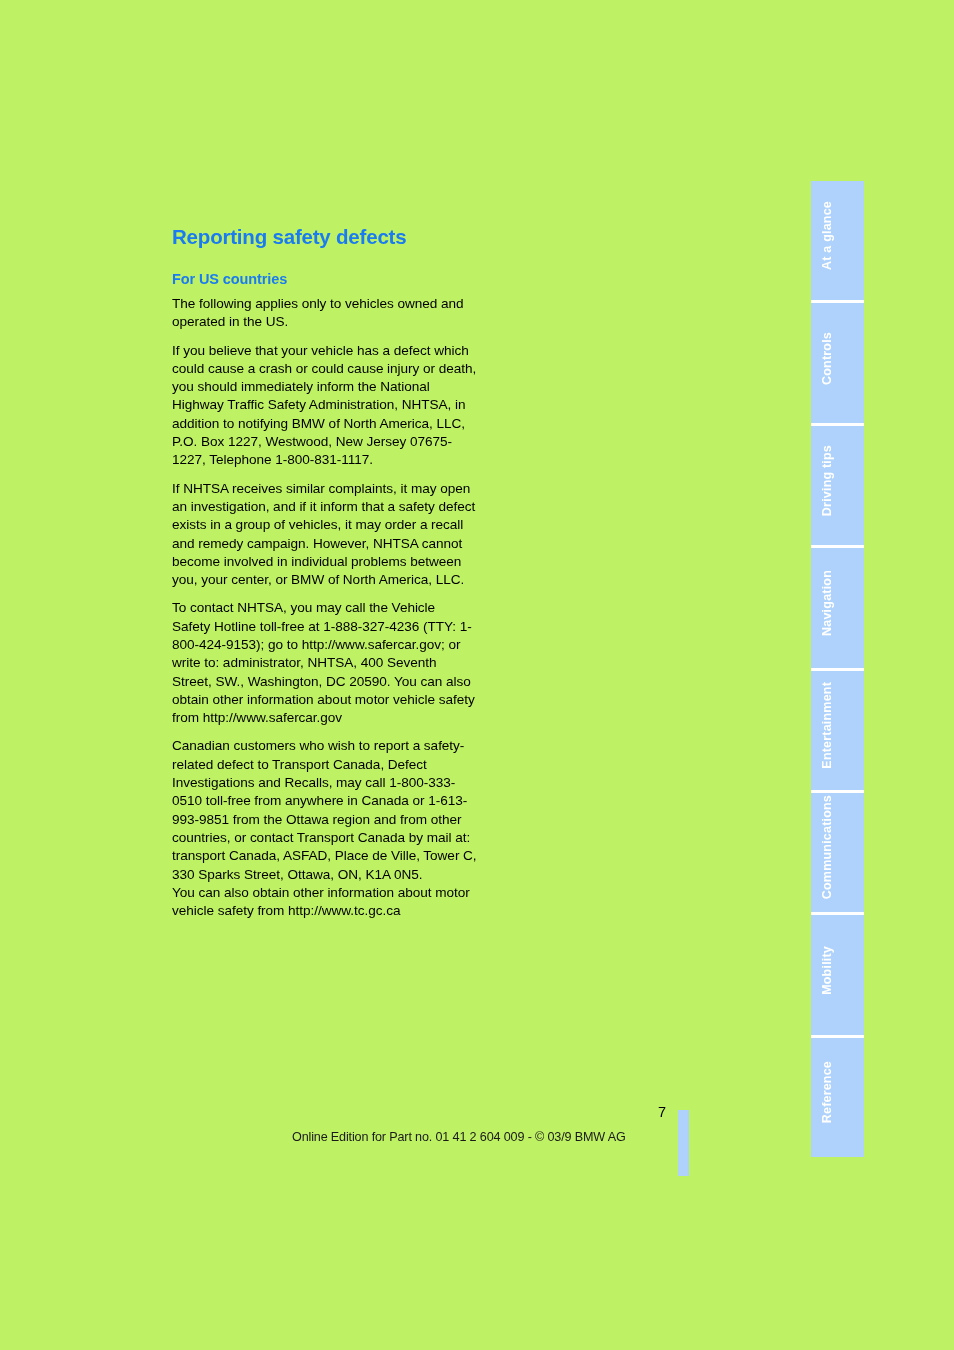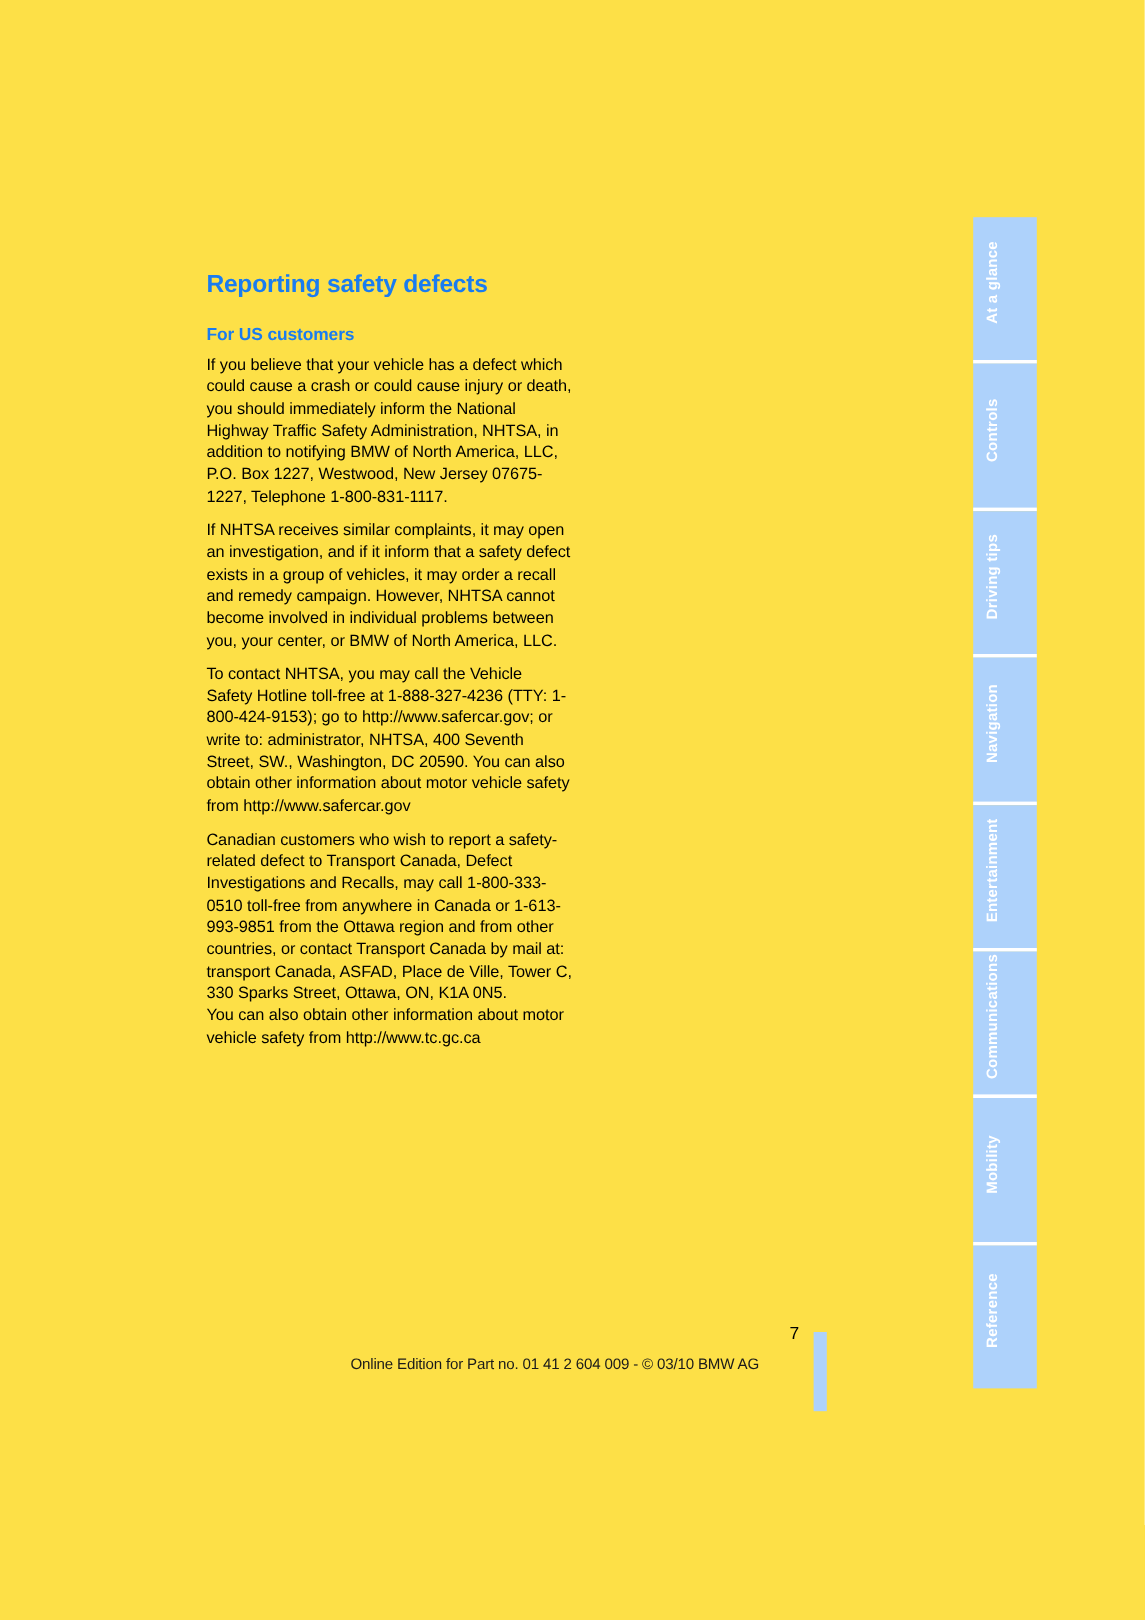--- a/index.html
+++ b/index.html
@@ -15,21 +15,21 @@
     overflow: hidden;
     font-family: "Liberation Sans", sans-serif;
     color: #000000;
     -webkit-font-smoothing: antialiased;
   }
 
   
   .page {
     position: absolute;
     inset: 0;
-    background: #fde047;
+    background: #bef264;
   }
 
   
   .content-column {
     position: absolute;
     left: 172px;
     top: 225px;
     width: 305px;
   }
 
@@ -149,22 +149,23 @@
 </style>
 </head>
 <body>
 
 <div class="page">
 
   <div class="content-column">
 
     <h1 class="chapter-title">Reporting safety defects</h1>
 
-    <h2 class="section-heading">For US customers</h2>
-
+    <h2 class="section-heading">For US countries</h2>
+
+    <p class="body-paragraph">The following applies only to vehicles owned and operated in the US.</p>
 
     <p class="body-paragraph">If you believe that your vehicle has a defect which could cause a crash or could cause injury or death, you should immediately inform the National Highway Traffic Safety Administration, NHTSA, in addition to notifying BMW of North America, LLC, P.O. Box 1227, Westwood, New Jersey 07675-1227, Telephone 1-800-831-1117.</p>
 
     <p class="body-paragraph">If NHTSA receives similar complaints, it may open an investigation, and if it inform that a safety defect exists in a group of vehicles, it may order a recall and remedy campaign. However, NHTSA cannot become involved in individual problems between you, your center, or BMW of North America, LLC.</p>
 
     <p class="body-paragraph">To contact NHTSA, you may call the Vehicle Safety Hotline toll-free at 1-888-327-4236 (TTY: 1-800-424-9153); go to http://www.safercar.gov; or write to: administrator, NHTSA, 400 Seventh Street, SW., Washington, DC 20590. You can also obtain other information about motor vehicle safety from http://www.safercar.gov</p>
 
 
     <p class="body-paragraph">Canadian customers who wish to report a safety-related defect to Transport Canada, Defect Investigations and Recalls, may call 1-800-333-0510 toll-free from anywhere in Canada or 1-613-993-9851 from the Ottawa region and from other countries, or contact Transport Canada by mail at: transport Canada, ASFAD, Place de Ville, Tower C, 330 Sparks Street, Ottawa, ON, K1A 0N5.
 You can also obtain other information about motor vehicle safety from http://www.tc.gc.ca</p>
@@ -196,17 +197,17 @@
     <div class="side-tab">
       <span class="side-tab-label">Reference</span>
     </div>
   </nav>
 
   <div class="page-marker-bar"></div>
 
   <div class="footer">
     <div class="footer-line">
       <span class="page-number">7</span>
-      <span class="footer-note">Online Edition for Part no. 01 41 2 604 009 - © 03/10 BMW AG</span>
+      <span class="footer-note">Online Edition for Part no. 01 41 2 604 009 - © 03/9 BMW AG</span>
     </div>
   </div>
 
 </div>
 
 </body></html>

